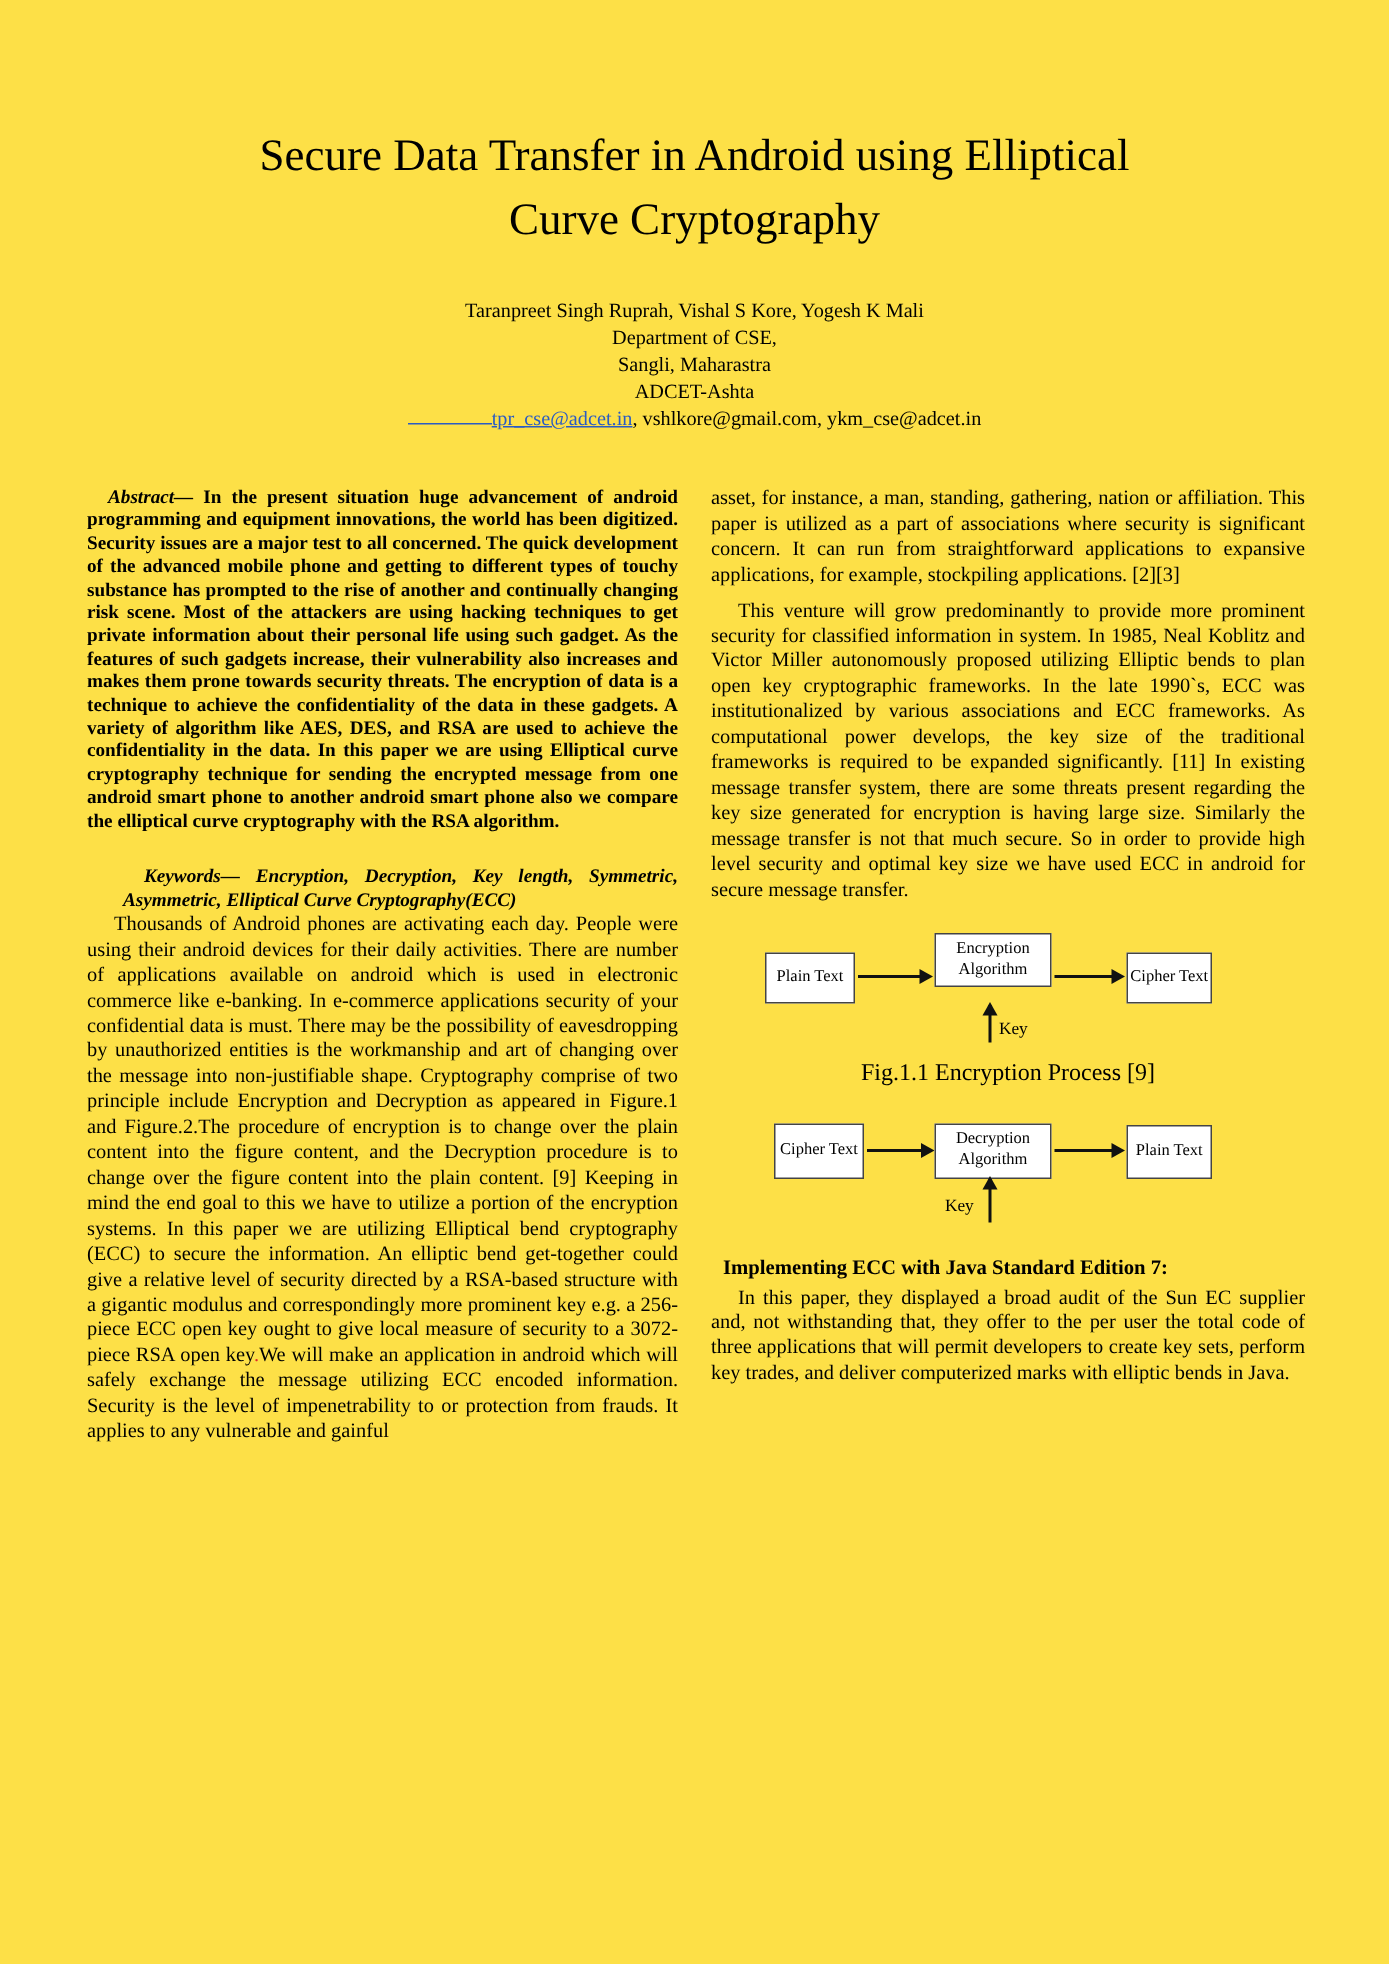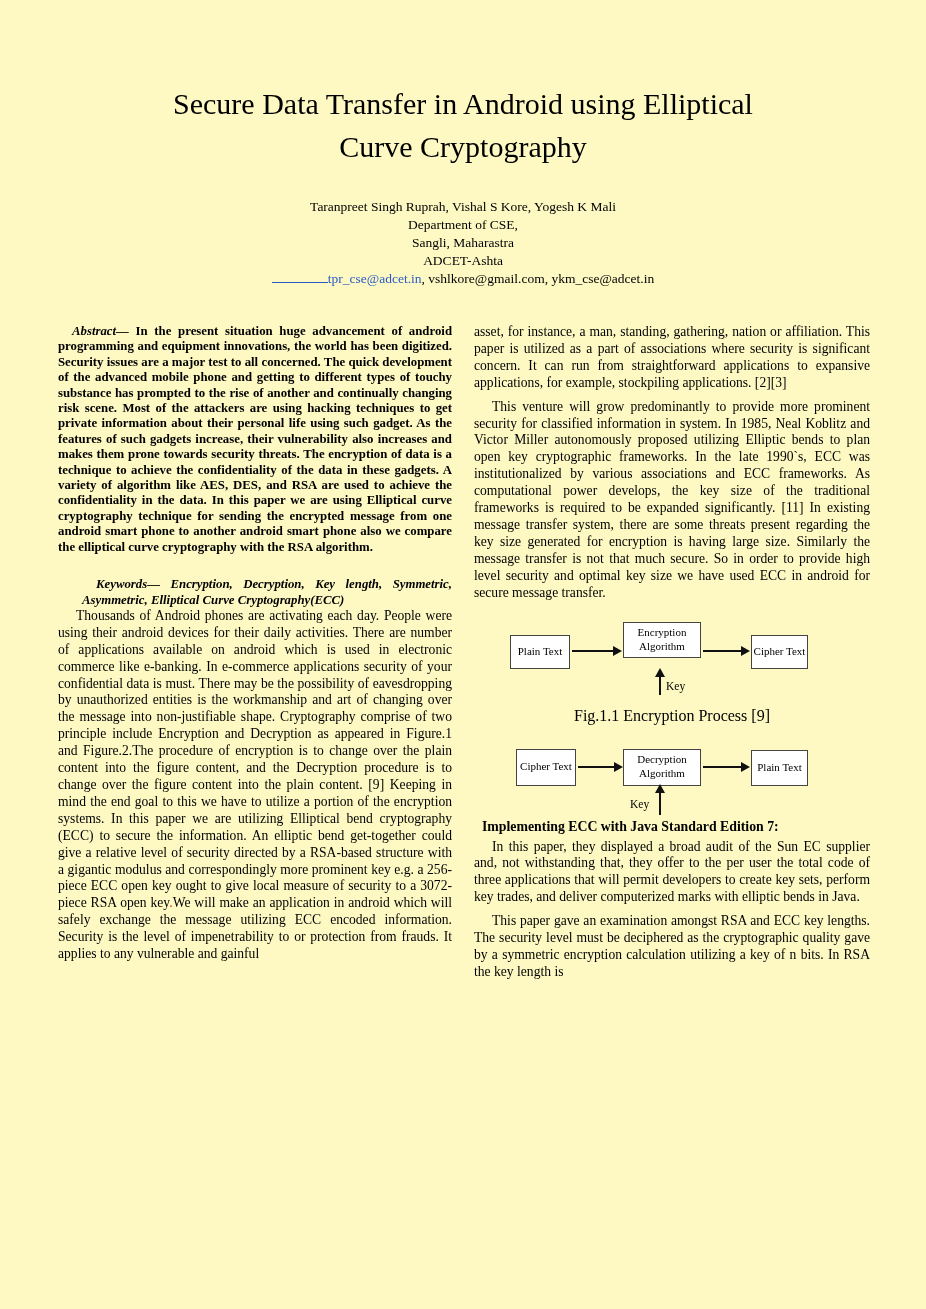--- a/index.html
+++ b/index.html
@@ -1,38 +1,38 @@
 <!DOCTYPE html>
 <html><head>
 <meta charset="utf-8">
 <style>
   html,body { margin:0; padding:0; background:#ffffff; }
   .page {
     position:relative;
     width:926px; height:1309px;
-    background:#fef9c3;
+    background:#fde047;
     font-family:"Liberation Serif","DejaVu Serif",serif;
     color:#000;
     overflow:hidden;
   }
   
   .head { text-align:center; }
   .title {
     margin:0; padding-top:82px;
     font-size:30px; font-weight:normal;
     line-height:43px;
   }
   .authors { margin-top:30px; font-size:13.5px; line-height:18px; }
   .authors div { margin:0; }
   .email-line { font-size:13.5px; }
   .lead-underline {
     display:inline-block; width:56px; height:12px;
     border-bottom:1px solid #2a5bc4;
   }
-  .email-link { color:#2a5bc4; cursor:pointer; }
+  .email-link { color:#2a5bc4; text-decoration:underline; cursor:pointer; }
   
   .cols { display:flex; margin:36px 56px 0 58px; gap:22px; }
   .col-left { width:394px; }
   .col-right { width:396px; }
   p { margin:0; text-align:justify; }
   .abstract { font-size:12.8px; line-height:15.4px; font-weight:bold; text-indent:14px; }
   .ab-label { font-style:italic; }
   .keywords {
     margin-top:22px; font-size:12.8px; line-height:15.4px;
     font-weight:bold; font-style:italic; text-indent:14px;margin-left:24px;
@@ -67,21 +67,21 @@
     content:""; position:absolute; top:-2px; left:-4px;
     border-bottom:9px solid #111;
     border-left:5px solid transparent; border-right:5px solid transparent;
   }
   .keylabel { position:absolute; font-size:11.5px; }
   .caption { text-align:center; font-size:16px; margin-top:3px; }
   .cap2 { margin-top:8px; }
   .lit-heading { margin:26px 0 8px 0; }
   .subhead {
     font-weight:bold; font-size:13.8px; padding-left:8px;
-    margin-top:0; text-align:left;
+    margin-top:18px; text-align:left;
   }
   .lit-p1 { margin-top:4px; }
   
   .f1-b1 { left:36px;  top:13px; width:58px; height:32px; }
   .f1-b2 { left:149px; top:0; width:76px; height:34px; }
   .f1-b3 { left:277px; top:13px; width:55px; height:32px; }
   .f1-a1 { left:98px;  top:28px; width:48px; }
   .f1-a2 { left:229px; top:28px; width:45px; }
   .f1-v  { left:185px; top:48px; height:25px; }
   .f1-k  { left:192px; top:58px; }
@@ -150,17 +150,16 @@
         <div class="harrow f2-a2"></div>
         <div class="fbox f2-b3">
             <span>Plain Text</span>
           </div>
         <div class="varrow f2-v"></div>
         <div class="keylabel f2-k">Key</div>
       </div>
 
       <div class="subhead">Implementing ECC with Java Standard Edition 7:</div>
       <p class="body indent lit-p1">In this paper, they displayed a broad audit of the Sun EC supplier and, not withstanding that, they offer to the per user the total code of three applications that will permit developers to create key sets, perform key trades, and deliver computerized marks with elliptic bends in Java.</p>
-      <p class="body indent mt7">This paper gave an examination amongst RSA and ECC key lengths. The security level must be deciphered as the cryptographic quality gave by a symmetric encryption calculation utilizing a key of n bits. In RSA the key length is</p>
     </div>
 
   </div>
 </div>
 
 </body></html>

